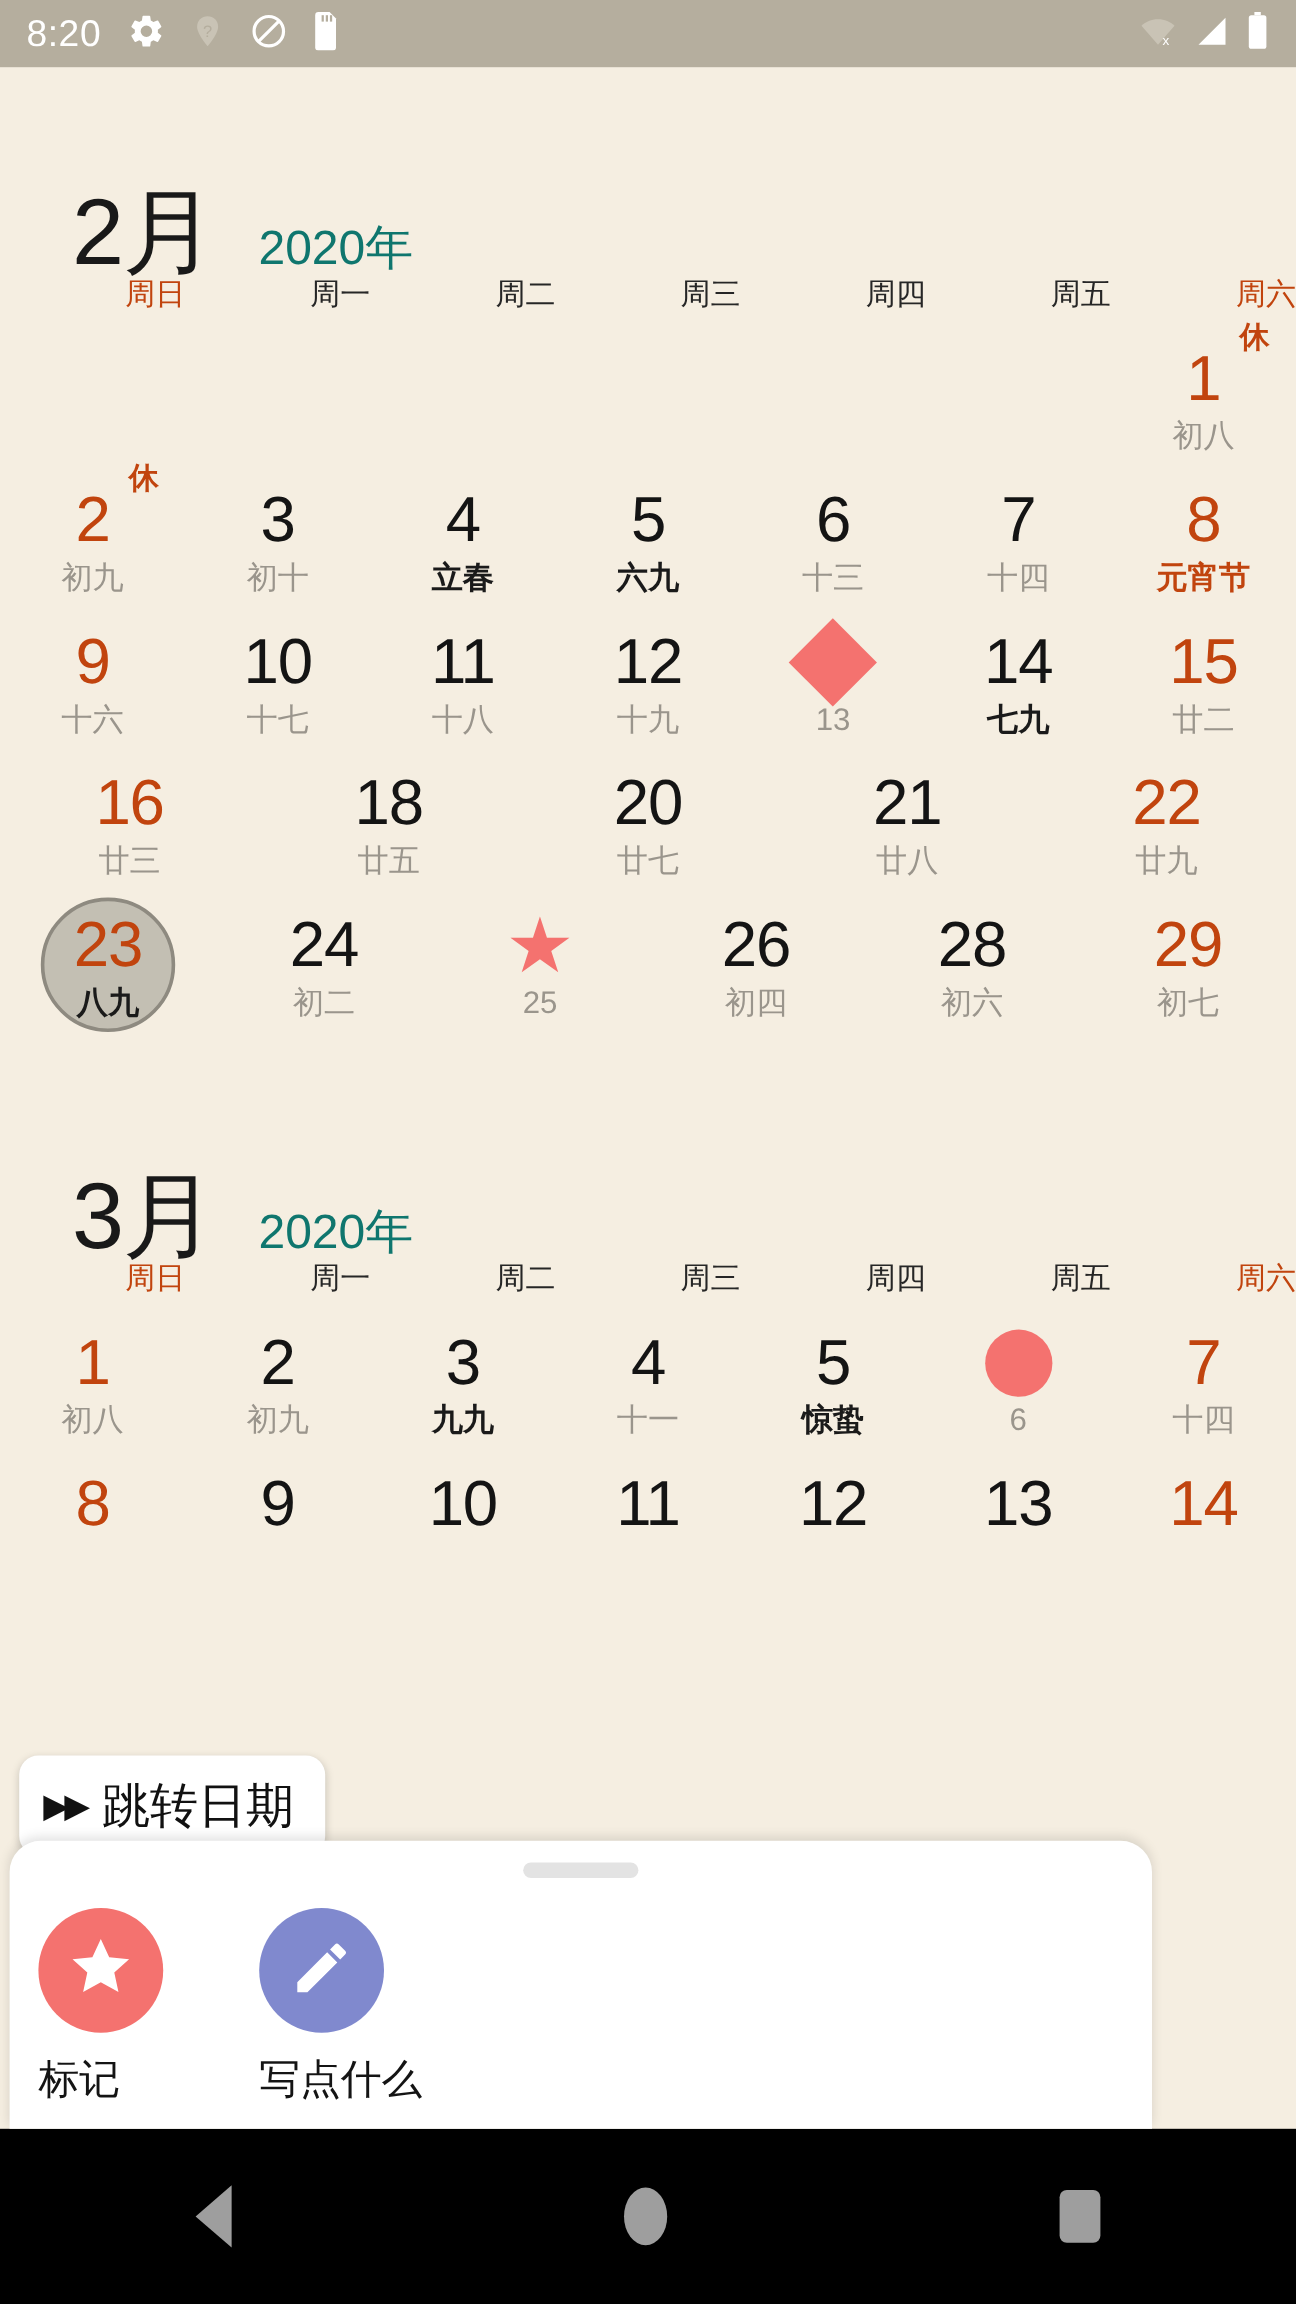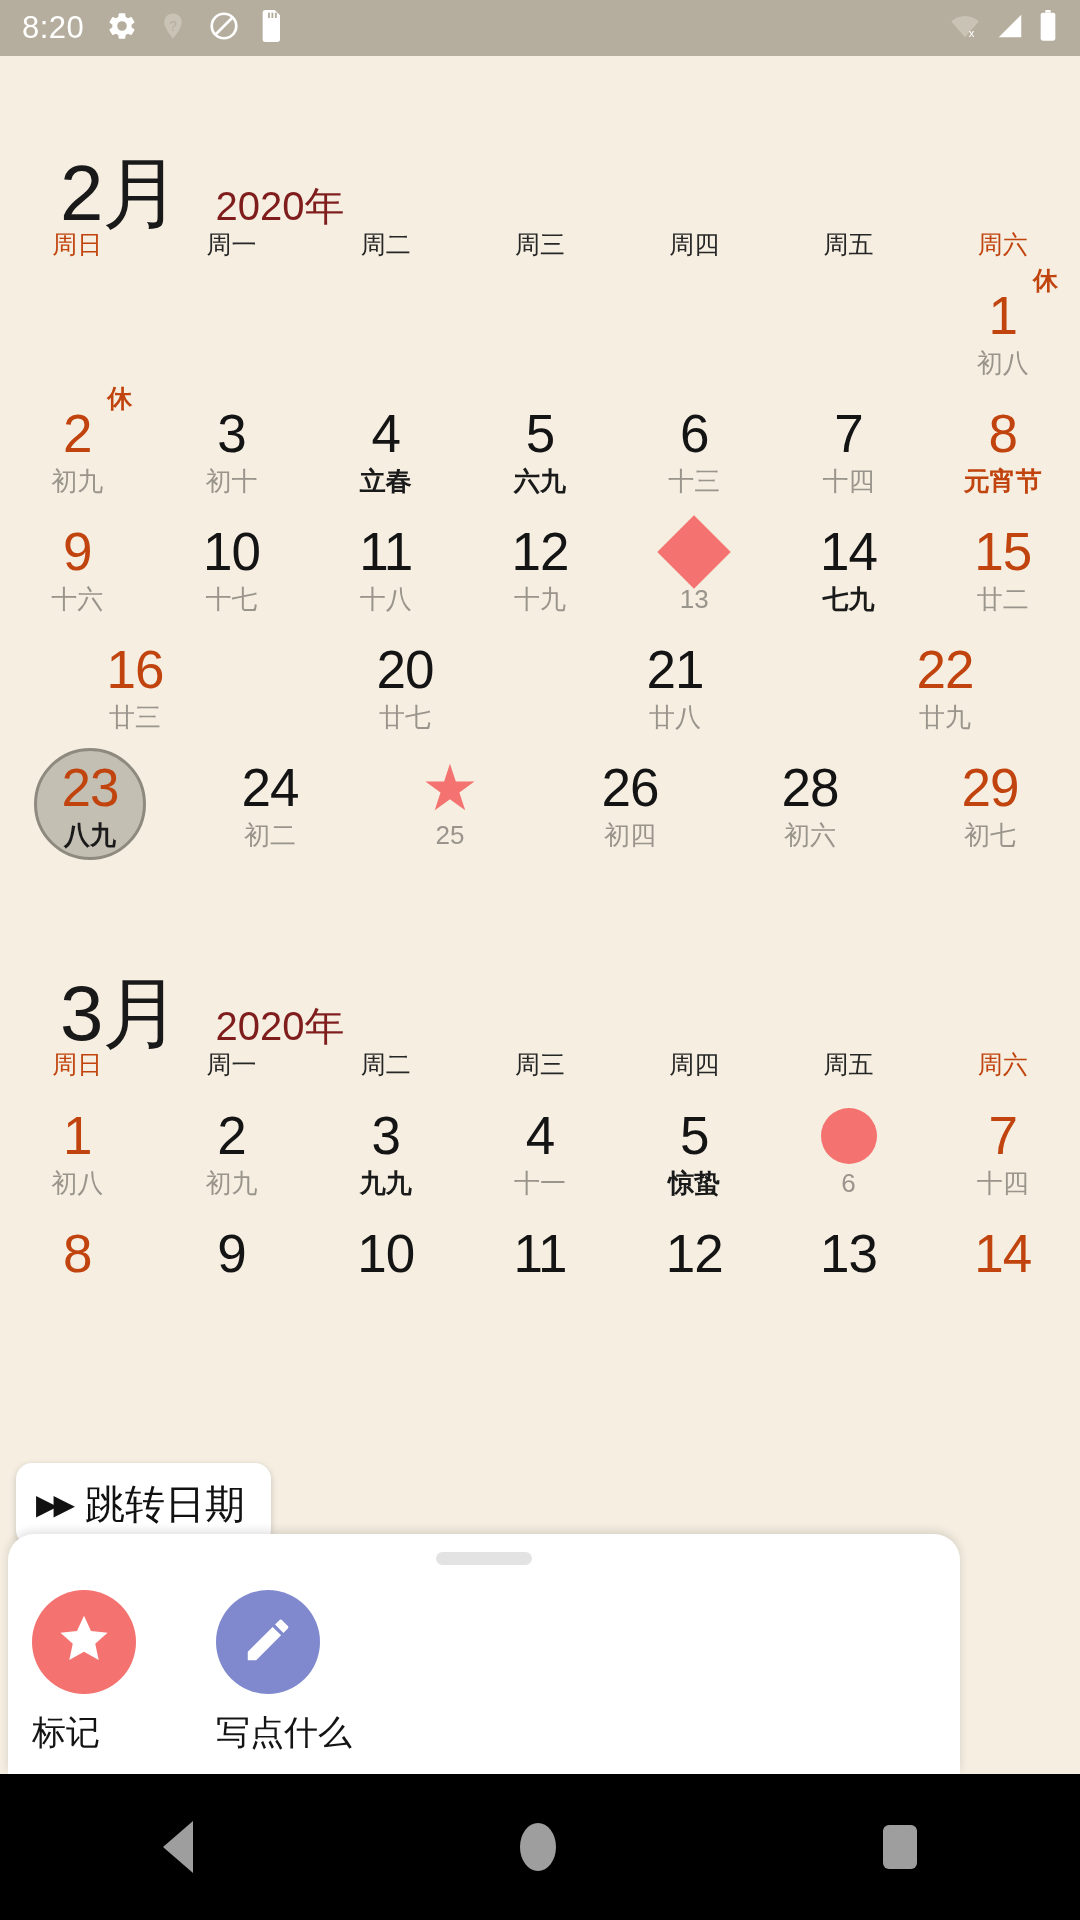--- a/index.html
+++ b/index.html
@@ -23,25 +23,25 @@
   .sb-icons-right{ display:flex; align-items:center; gap:12px; }
   .ic{ display:block; }
 
   
   .month-head{ position:absolute; display:flex; align-items:baseline;margin-top:36px; }
   .month-num{
     font-size:78px; font-weight:400; color:#191919; line-height:1;
     font-family:"Liberation Sans","DejaVu Sans",sans-serif;
     letter-spacing:-1px;
   }
-  .month-year{ font-size:40px; color:#7f1d1d; margin-left:36px; letter-spacing:0px; }
+  .month-year{ font-size:40px; color:#0f766e; margin-left:36px; letter-spacing:0px; }
 
   .weekhdr{ position:absolute; left:0; width:1080px; display:flex; }
   .weekhdr .wd{
-    flex:1; text-align:center; font-size:25px; color:#262626; font-weight:400;
+    flex:1; text-align:right; font-size:25px; color:#262626; font-weight:400;
   }
   .weekhdr .wd.wknd{ color:#C1440E; }
 
   .grid{ position:absolute; left:0; width:1080px; }
   .wrow{ display:flex; width:1080px; height:118px; }
   .cell{
     flex:1; position:relative; display:flex; flex-direction:column;
     align-items:center; justify-content:flex-start; padding-top:6px;
   }
   .daynum{
@@ -265,20 +265,24 @@
         </div>
         <div class="cell">
           <div class="daynum red">15</div>
           <div class="lunar">廿二</div>
         </div>
       </div>
       <div class="wrow">
         <div class="cell">
           <div class="daynum red">16</div>
           <div class="lunar">廿三</div>
+        </div>
+        <div class="cell">
+          <div class="daynum">18</div>
+          <div class="lunar">廿五</div>
         </div>
         <div class="cell">
           <div class="daynum">20</div>
           <div class="lunar">廿七</div>
         </div>
         <div class="cell">
           <div class="daynum">21</div>
           <div class="lunar">廿八</div>
         </div>
         <div class="cell">

